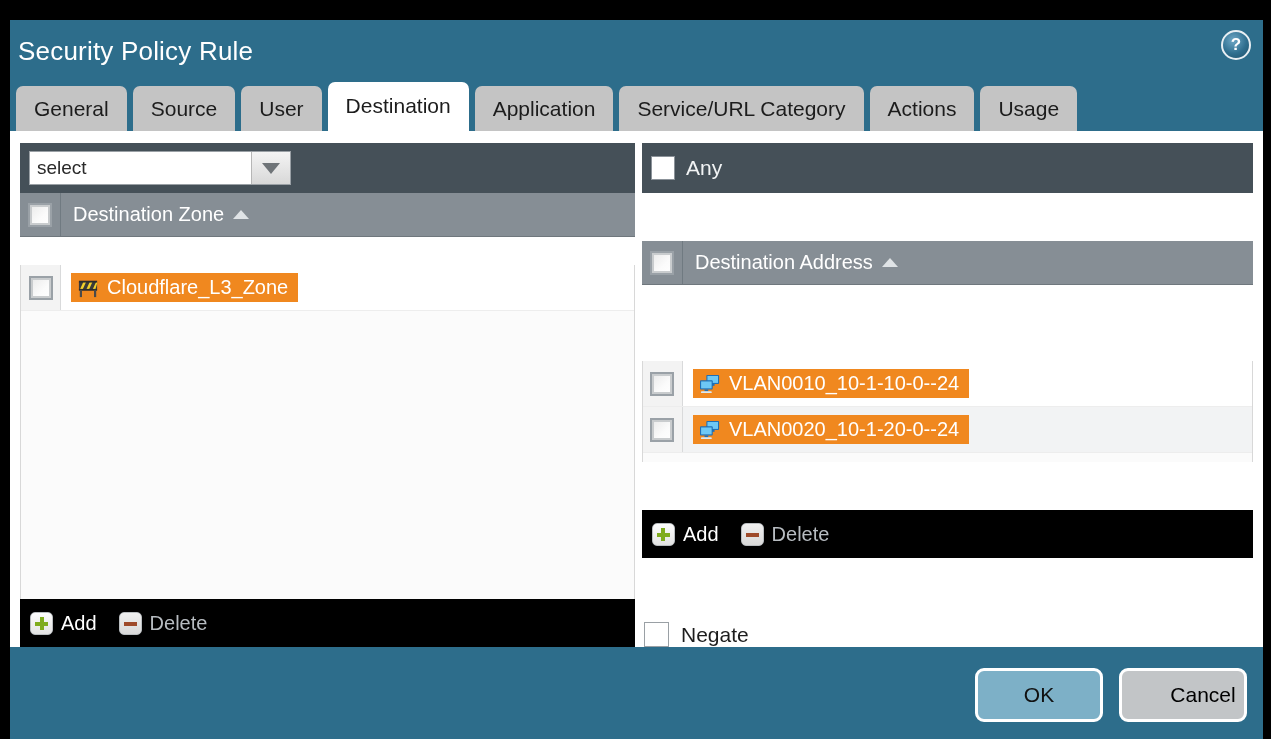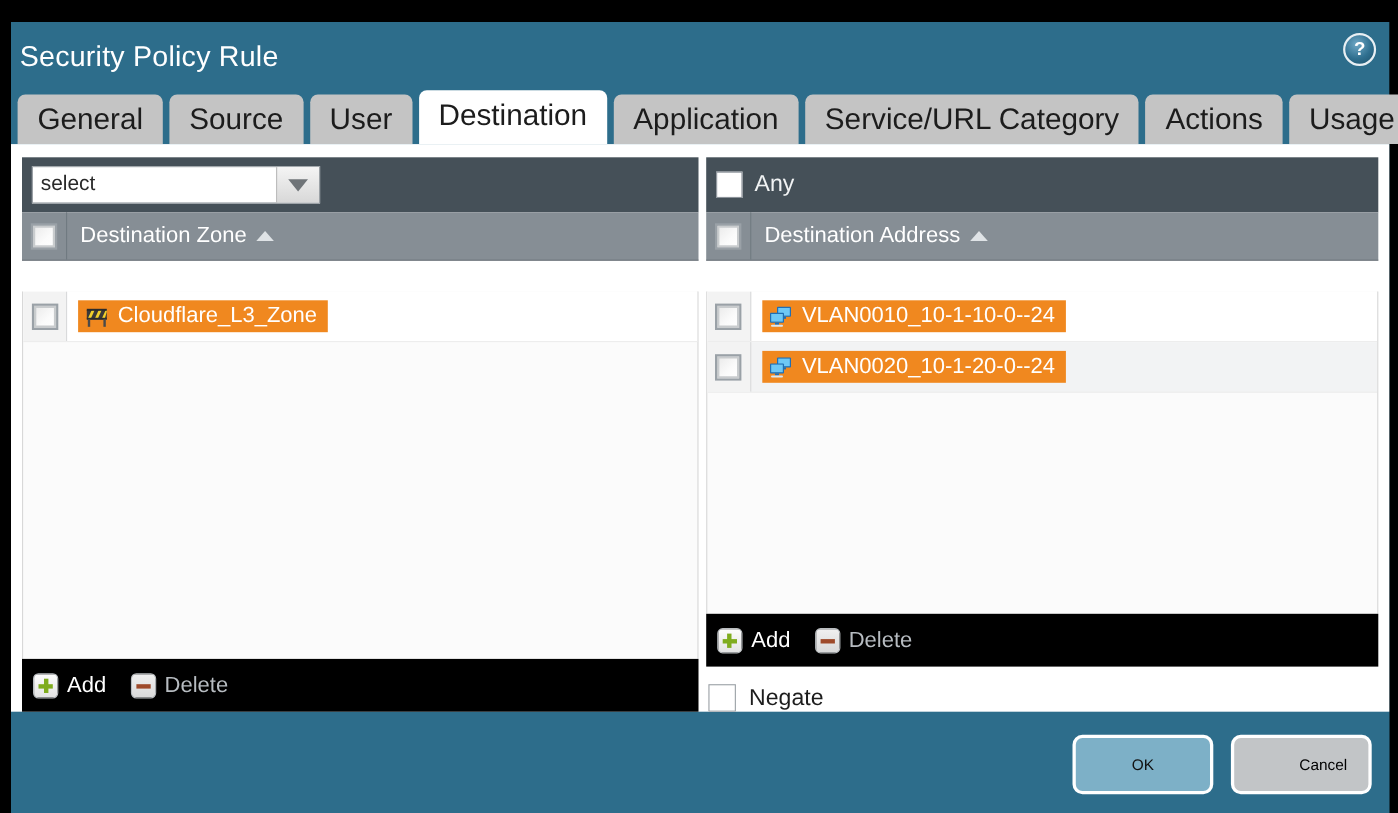--- a/index.html
+++ b/index.html
@@ -55,21 +55,21 @@
     height: 49px;
     flex: 0 0 49px;
     padding-left: 6px;
     display: flex;
     align-items: flex-end;
     gap: 6px;
   }
   .tab {
     background: #c4c4c4;
     color: #1c1c1c;
-    font-size: 27px;
+    font-size: 21px;
     border-radius: 7px 7px 0 0;
     padding: 0 18px;
     height: 45px;
     line-height: 45px;
     white-space: nowrap;
     cursor: pointer;
     user-select: none;
   }
   .tab.active {
     background: #ffffff;
@@ -89,21 +89,21 @@
     box-sizing: border-box;
     max-height: 525px;
   }
 
   .panel {
     display: flex;
     flex-direction: column;
     box-sizing: border-box;
   }
   .panel.left  { width: 621px; margin-right: 7px; }
-  .panel.right { width: 617px; }
+  .panel.right { width: 617px; gap: 48px; }
 
   
   .panel-top {
     background: #455058;
     height: 50px;
     flex: 0 0 50px;
     display: flex;
     align-items: center;
     padding: 0 9px;
     box-sizing: border-box;
@@ -294,21 +294,21 @@
     padding-right: 16px;
     gap: 16px;
     background: #2d6d8b;
   }
   .fbtn {
     min-width: 128px;
     height: 54px;
     border-radius: 9px;
     border: 3px solid #ffffff;
     box-sizing: border-box;
-    font-size: 14px;
+    font-size: 21px;
     display: flex; align-items: center; justify-content: center;
     cursor: pointer;
     user-select: none;
   }
   .fbtn.ok { background: #7db0c7; color: #111111; }
   .fbtn.cancel { background: #c2c5c7; color: #000000; padding-left: 40px; }
 </style>
 </head>
 <body>
 

